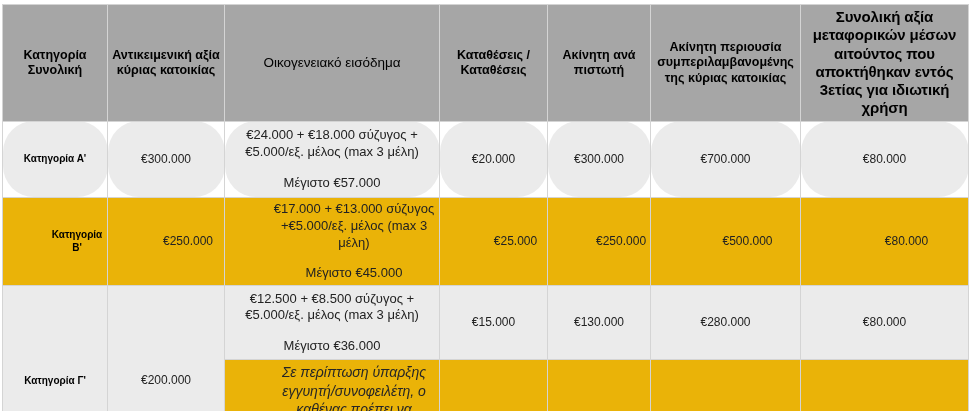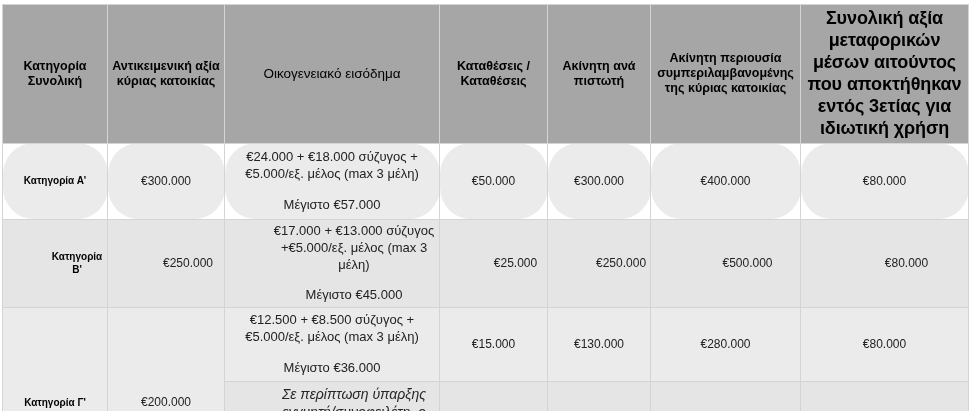--- a/index.html
+++ b/index.html
@@ -51,33 +51,33 @@
     line-height: 1.22;
     height: 86px;
     padding: 2px 3px;
   }
   thead th.h-income {
     font-weight: normal;
     font-size: 13.5px;
     margin-left: 40px;
   }
   thead th.h-last {
-    font-size: 18px;
+    font-size: 15px;
     letter-spacing: -0.1px;
   }
 
   
   tbody td {
     font-size: 12px;
     line-height: 1.25;
     color: #222222;
   }
 
   tr.row-shaded > td { background: #ebebeb; }
-  tr.row-plain  > td { background: #e5e5e5; padding-left: 48px; }
+  tr.row-plain  > td { background: #eab308; padding-left: 48px; }
 
   td.cat-label {
     font-weight: bold;
     font-size: 10px;
     color: #000000;
   }
 
   td.income-cell {
     text-align: center;
     font-size: 13px;
@@ -132,23 +132,23 @@
 
     <tbody>
 
       <tr class="row-shaded r1">
         <td class="cat-label">Κατηγορία Α'</td>
         <td>€300.000</td>
         <td class="income-cell">
           <span class="income-main">€24.000 + €18.000 σύζυγος +€5.000/εξ. μέλος (max 3 μέλη)</span>
           <span class="income-max">Μέγιστο €57.000</span>
         </td>
-        <td>€50.000</td>
+        <td>€20.000</td>
         <td>€300.000</td>
-        <td>€400.000</td>
+        <td>€700.000</td>
         <td>€80.000</td>
       </tr>
 
       <tr class="row-plain r2">
         <td class="cat-label">Κατηγορία Β'</td>
         <td>€250.000</td>
         <td class="income-cell">
           <span class="income-main">€17.000 + €13.000 σύζυγος +€5.000/εξ. μέλος (max 3 μέλη)</span>
           <span class="income-max">Μέγιστο €45.000</span>
         </td>

